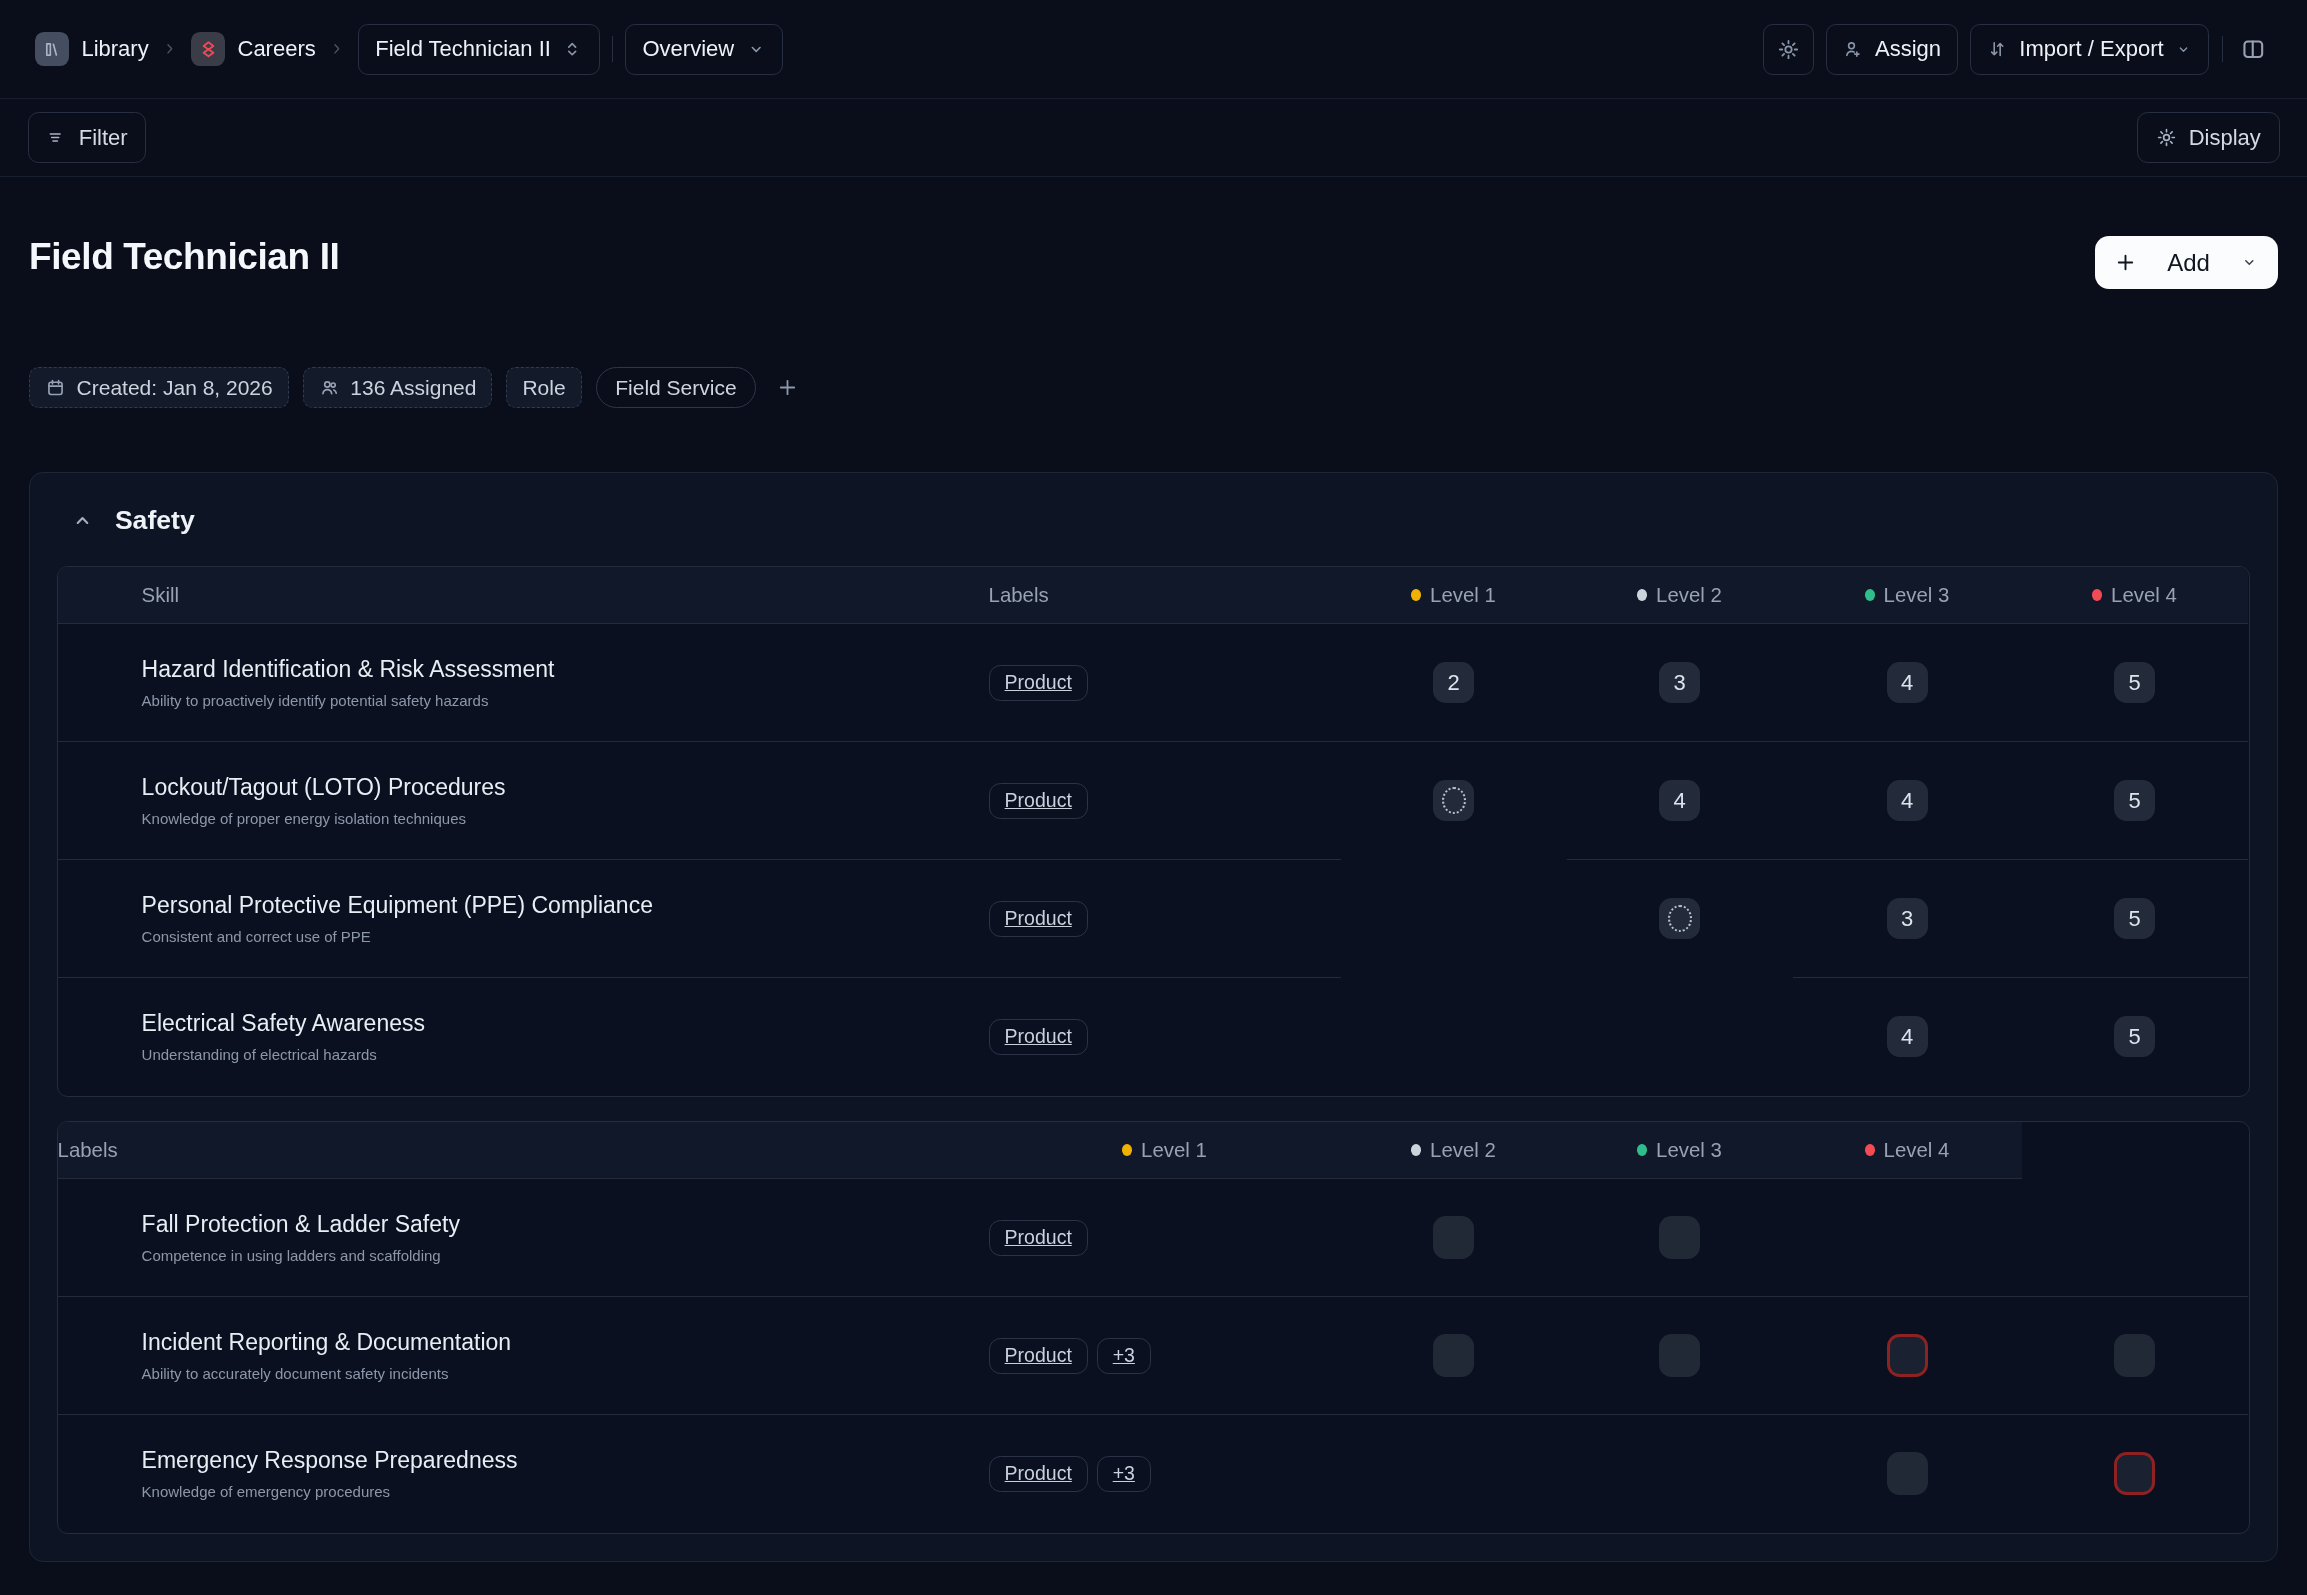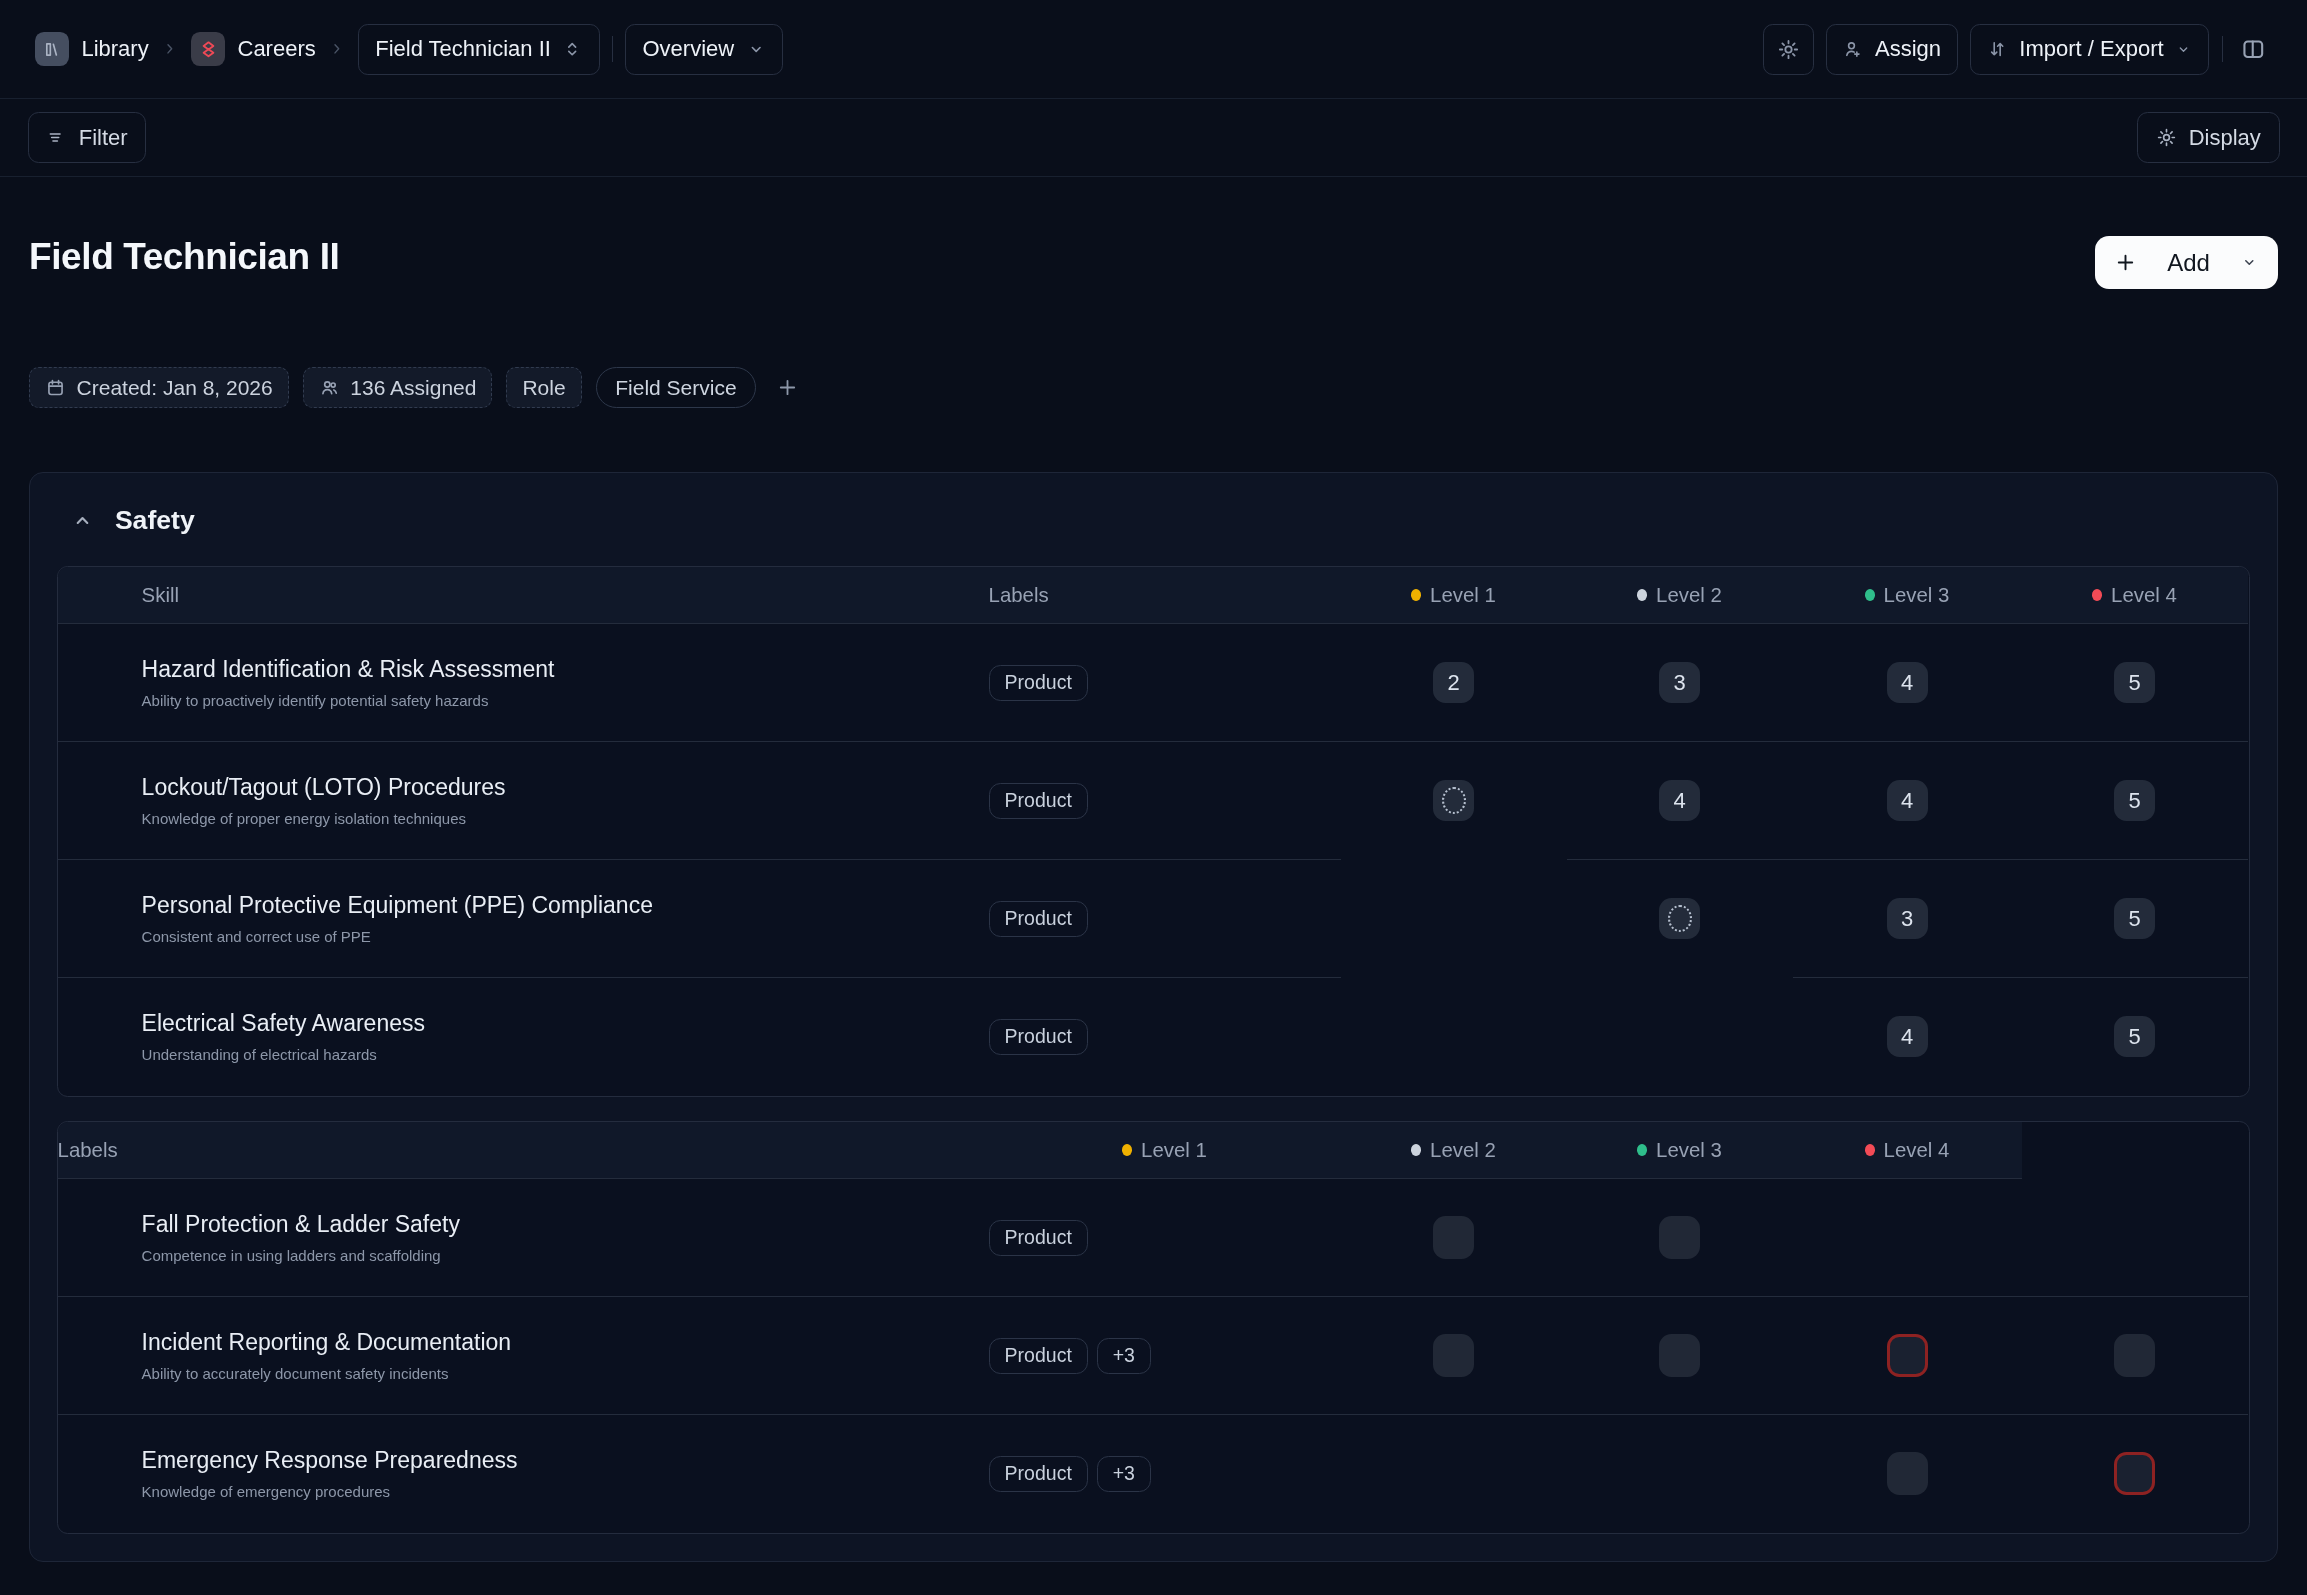--- a/index.html
+++ b/index.html
@@ -92,21 +92,21 @@
   .tbl-head .cell{height:57px;background:var(--head-bg);font-size:20.4px;color:var(--text-head);
     border-bottom:0.9px solid var(--sep) !important;}
   .c-skill{padding-left:84px;padding-right:35px;}
   .row .c-skill{flex-direction:column;align-items:flex-start;justify-content:center;gap:9.8px;}
   .row .cell{height:118px;}
   .skill-title{font-size:23px;font-weight:500;color:#e9eef5;}
   .skill-desc{font-size:15px;color:var(--text-dim);}
   .c-level{justify-content:center;gap:8.9px;}
   .dot{width:9.8px;height:11.5px;border-radius:50%;flex:none;}
   .label-chip{display:flex;align-items:center;height:36px;padding:0 15px;border:0.9px solid #2b3447;
-    border-radius:11.5px;font-size:19.5px;color:#c9d1dd;margin-right:8.9px;}
+    border-radius:11.5px;font-size:19.5px;color:#c9d1dd;margin-right:8.9px;text-decoration:underline;}
   .badge{min-width:41px;height:41px;padding:0 7px;border-radius:12.4px;background:var(--badge-bg);
     color:var(--badge-text);font-size:22px;display:flex;align-items:center;justify-content:center;cursor:pointer;}
   .badge-empty{width:41px;height:43px;border-radius:12.4px;background:#212836;cursor:pointer;}
   .badge-alert{width:41px;height:43px;border-radius:12.4px;background:#1a2130;border:3.5px solid #8e2222;cursor:pointer;}
   .spinner{width:24px;height:26.6px;border:2.7px dotted #b6c0cf;border-radius:50%;}
 </style>
 </head>
 <body>
 
 <header class="topnav">

